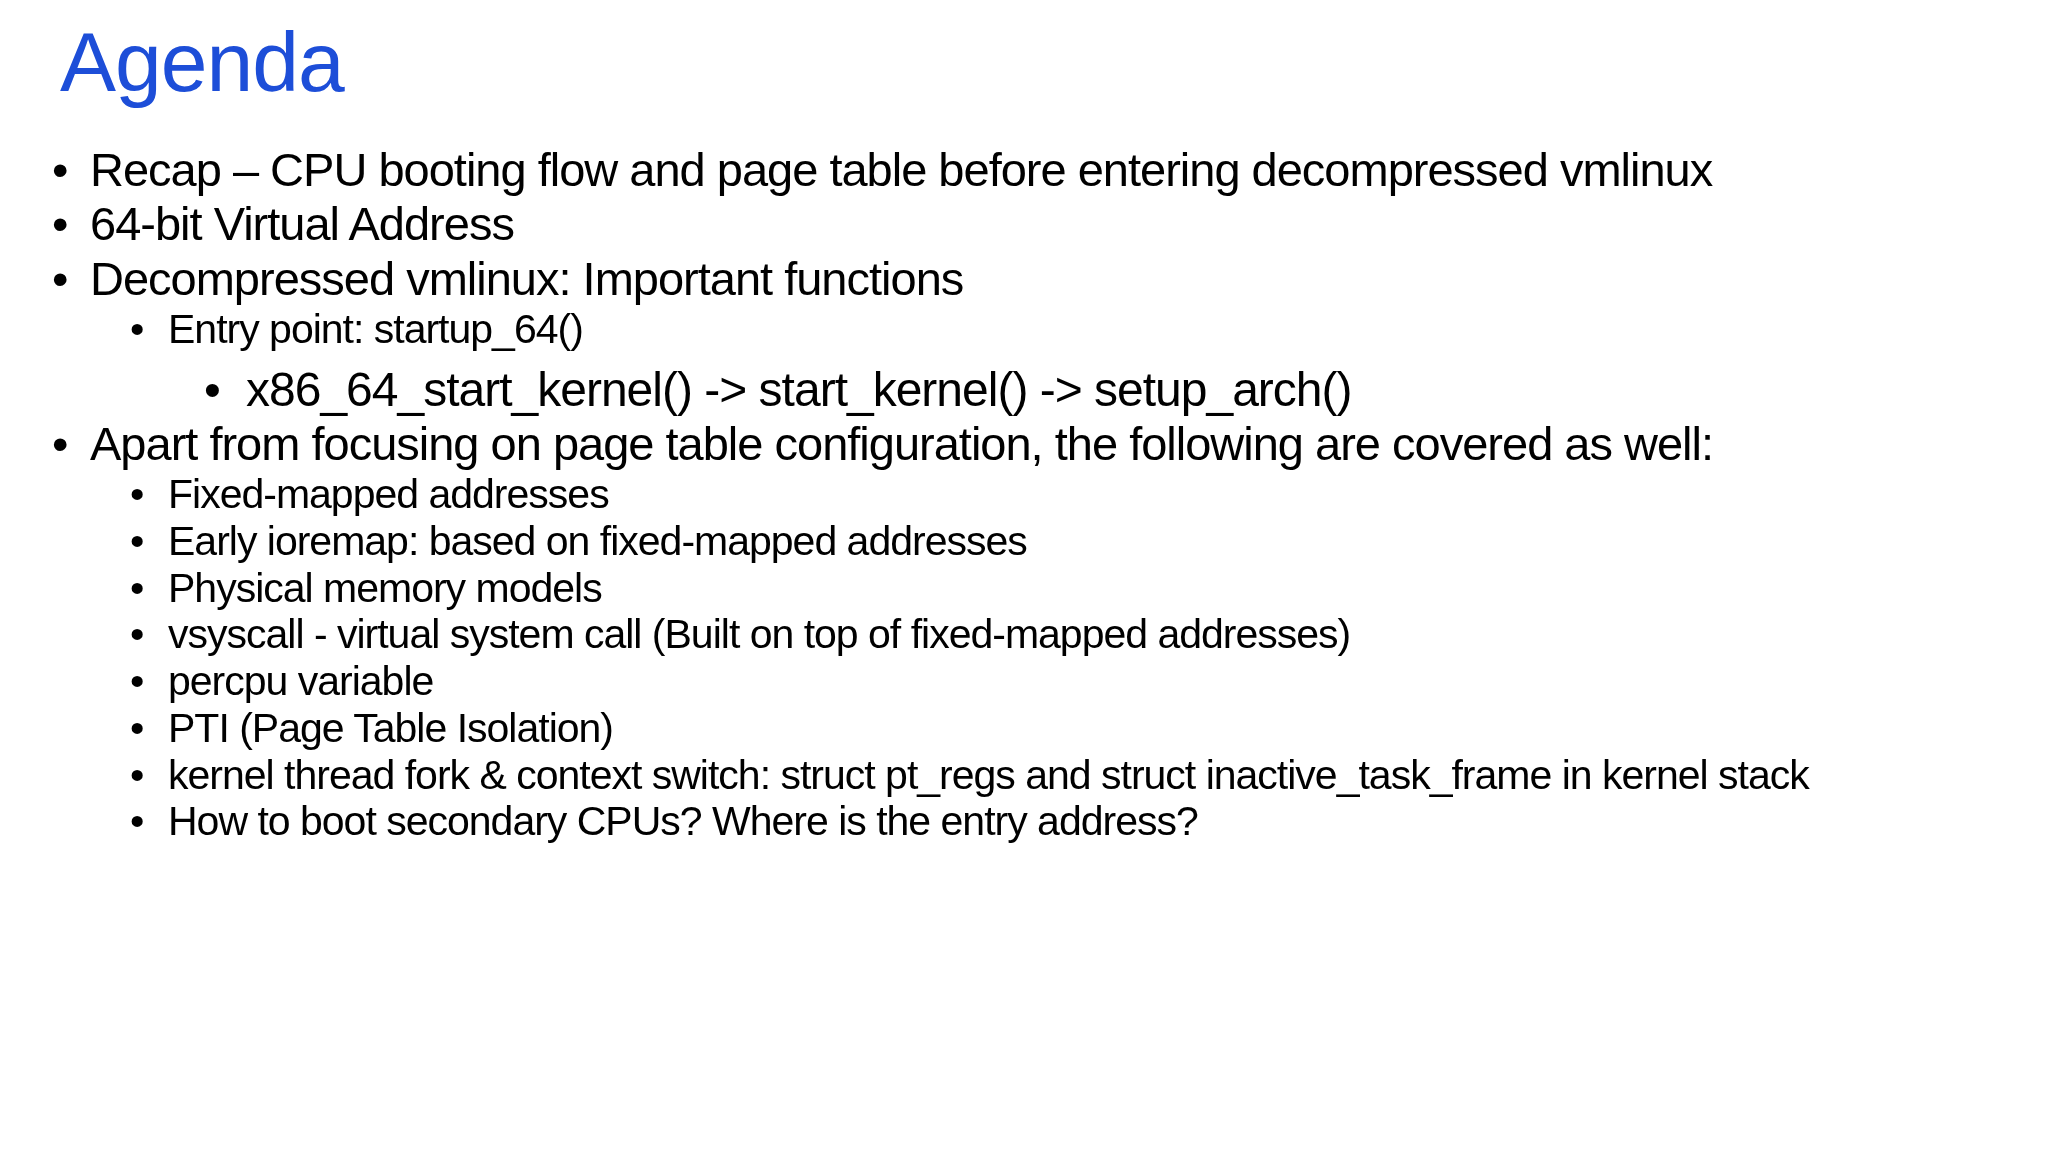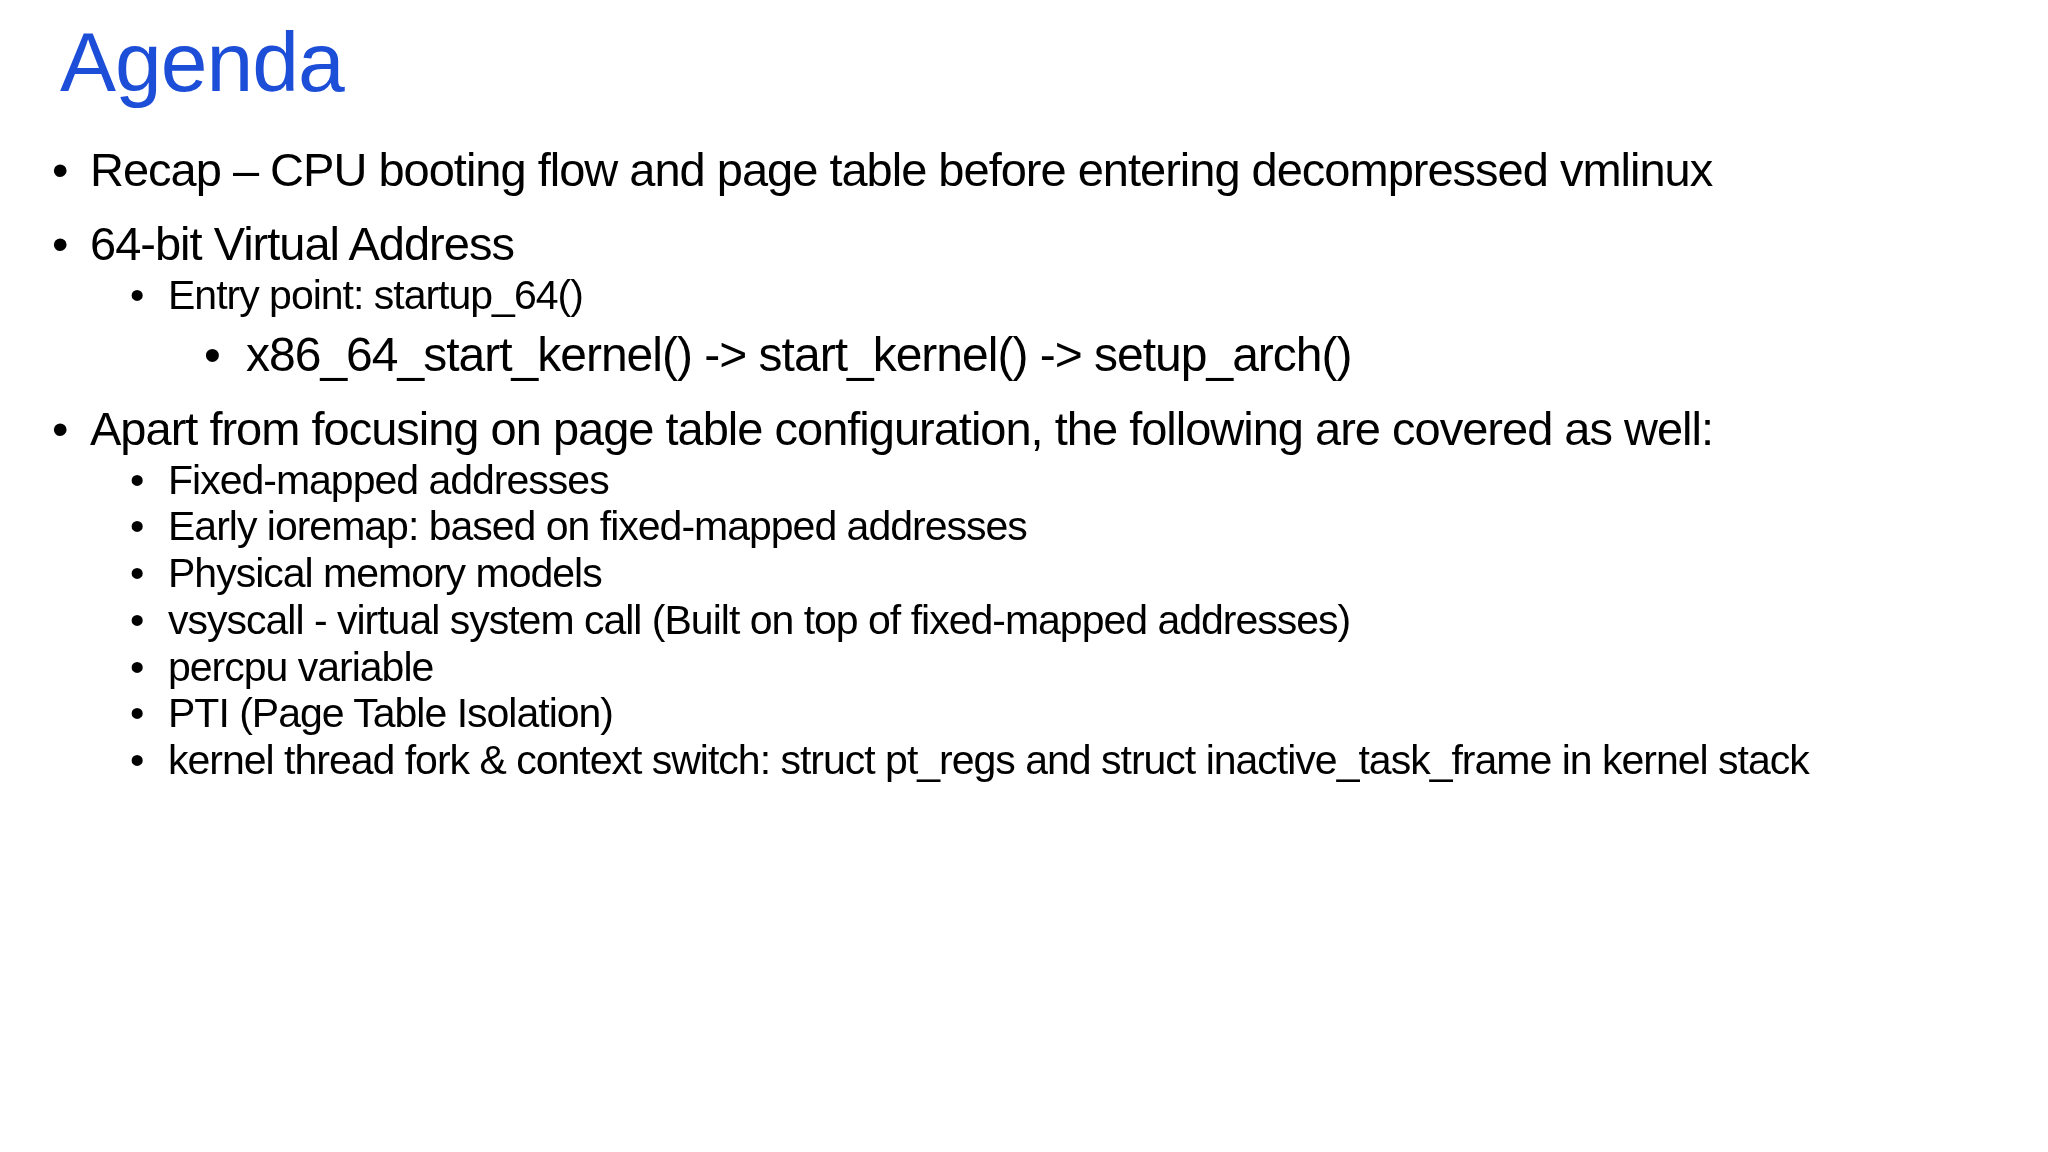--- a/index.html
+++ b/index.html
@@ -43,21 +43,20 @@
     top: 0;
   }
   ul.agenda li:first-child {
     margin-top: 0;
   }
   li.lv1 {
     font-size: 47px;
     line-height: 1.16;
     padding-left: 90px;
     padding-right: 40px;
-    margin-top: 20px;
   }
   li.lv1::before { left: 52px; }
   li.lv2 {
     font-size: 41px;
     line-height: 1.14;
     padding-left: 168px;
     padding-right: 80px;
   }
   li.lv2::before { left: 130px; }
   li.lv3 {
@@ -71,24 +70,26 @@
 </style>
 </head>
 <body style="background: rgb(255, 255, 255); color: rgb(0, 0, 0);">
 
 <div class="slide">
   <h1 class="slide-title">Agenda</h1>
 
   <ul class="agenda">
     <li class="lv1">Recap – CPU booting flow and page table before entering decompressed vmlinux</li>
     <li class="lv1">64-bit Virtual Address</li>
+    <li class="lv1">Decompressed vmlinux: Important functions</li>
     <li class="lv2">Entry point: startup_64()</li>
     <li class="lv3">x86_64_start_kernel() -&gt; start_kernel() -&gt; setup_arch()</li>
     <li class="lv1">Apart from focusing on page table configuration, the following are covered as well:</li>
     <li class="lv2">Fixed-mapped addresses</li>
     <li class="lv2">Early ioremap: based on fixed-mapped addresses</li>
     <li class="lv2">Physical memory models</li>
     <li class="lv2">vsyscall - virtual system call (Built on top of fixed-mapped addresses)</li>
     <li class="lv2">percpu variable</li>
     <li class="lv2">PTI (Page Table Isolation)</li>
     <li class="lv2">kernel thread fork &amp; context switch: struct pt_regs and struct inactive_task_frame in kernel stack</li>
+    <li class="lv2">How to boot secondary CPUs? Where is the entry address?</li>
   </ul>
 </div>
 
 </body></html>

